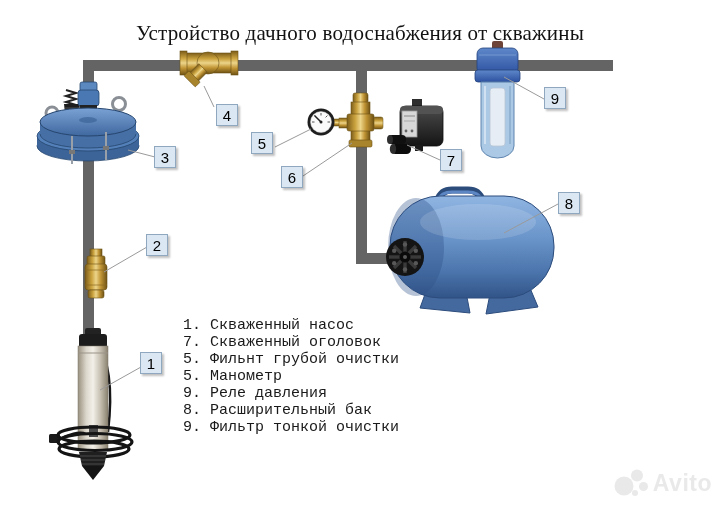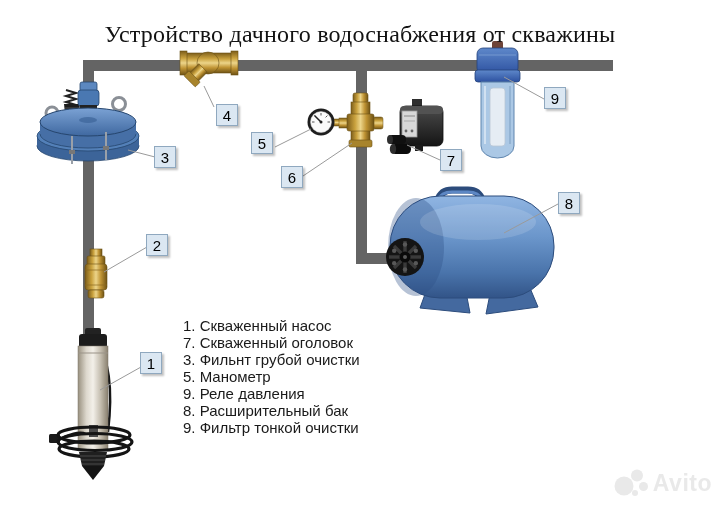--- a/index.html
+++ b/index.html
@@ -2,33 +2,33 @@
 <html><head>
 <meta charset="utf-8">
 <style>
   html,body{margin:0;padding:0;background:#fff;}
   .canvas{
     position:relative;width:720px;height:508px;background:#ffffff;
     overflow:hidden;font-family:"Liberation Sans",sans-serif;
   }
   .title{
     position:absolute;top:21px;left:0;width:100%;text-align:center;
-    font-family:"Liberation Serif",serif;font-size:24px;color:#121212;
+    font-family:"Liberation Serif",serif;font-size:21px;color:#121212;
     z-index:5;letter-spacing:0.2px;
   }
   .scene{position:absolute;left:0;top:0;z-index:1;}
   .callout{
     position:absolute;width:22px;height:22px;background:#dbe7f2;
     border:1px solid #8fa8bf;box-shadow:1.5px 1.5px 2px rgba(0,0,0,0.25);
     display:flex;align-items:center;justify-content:center;
     font-size:15px;color:#000;z-index:6;box-sizing:border-box;
   }
   .legend{
     position:absolute;left:183px;top:317px;z-index:5;
-    font-size:15px;line-height:17px;color:#1a1a1a;
+    font-size:15px;line-height:17px;color:#1a1a1a;font-family:Liberation Mono, monospace;
   }
   .watermark{
     position:absolute;right:8px;bottom:10px;z-index:4;display:flex;
     align-items:center;gap:2px;color:#e9e9e9;
     font-size:23px;font-weight:bold;letter-spacing:0.5px;
     user-select:none;
   }
 </style>
 </head>
 <body>
@@ -252,21 +252,21 @@
   <div class="callout" style="left:216px;top:104px;">4</div>
   <div class="callout" style="left:251px;top:132px;">5</div>
   <div class="callout" style="left:281px;top:166px;">6</div>
   <div class="callout" style="left:440px;top:149px;">7</div>
   <div class="callout" style="left:558px;top:192px;">8</div>
   <div class="callout" style="left:544px;top:87px;">9</div>
 
   <div class="legend">
     <div class="legend-item">1. Скваженный насос</div>
     <div class="legend-item">7. Скваженный оголовок</div>
-    <div class="legend-item">3. Фильнт грубой очистки</div>
+    <div class="legend-item">5. Фильнт грубой очистки</div>
     <div class="legend-item">5. Манометр</div>
     <div class="legend-item">9. Реле давления</div>
     <div class="legend-item">8. Расширительный бак</div>
     <div class="legend-item">9. Фильтр тонкой очистки</div>
   </div>
 
   <div class="watermark">
     <svg width="38" height="30" viewBox="0 0 38 30">
       <circle cx="11" cy="18" r="9.5" fill="#e9e9e9"></circle>
       <circle cx="24" cy="7.5" r="6" fill="#e9e9e9"></circle>

